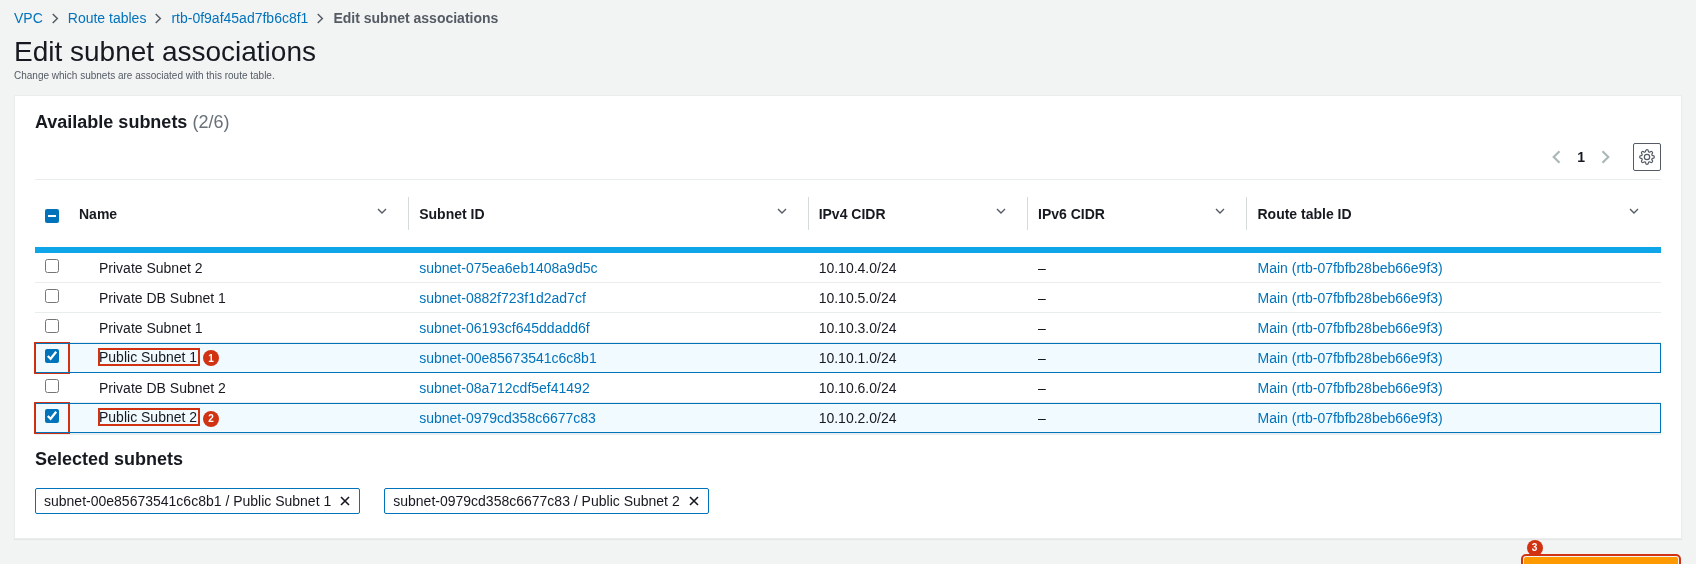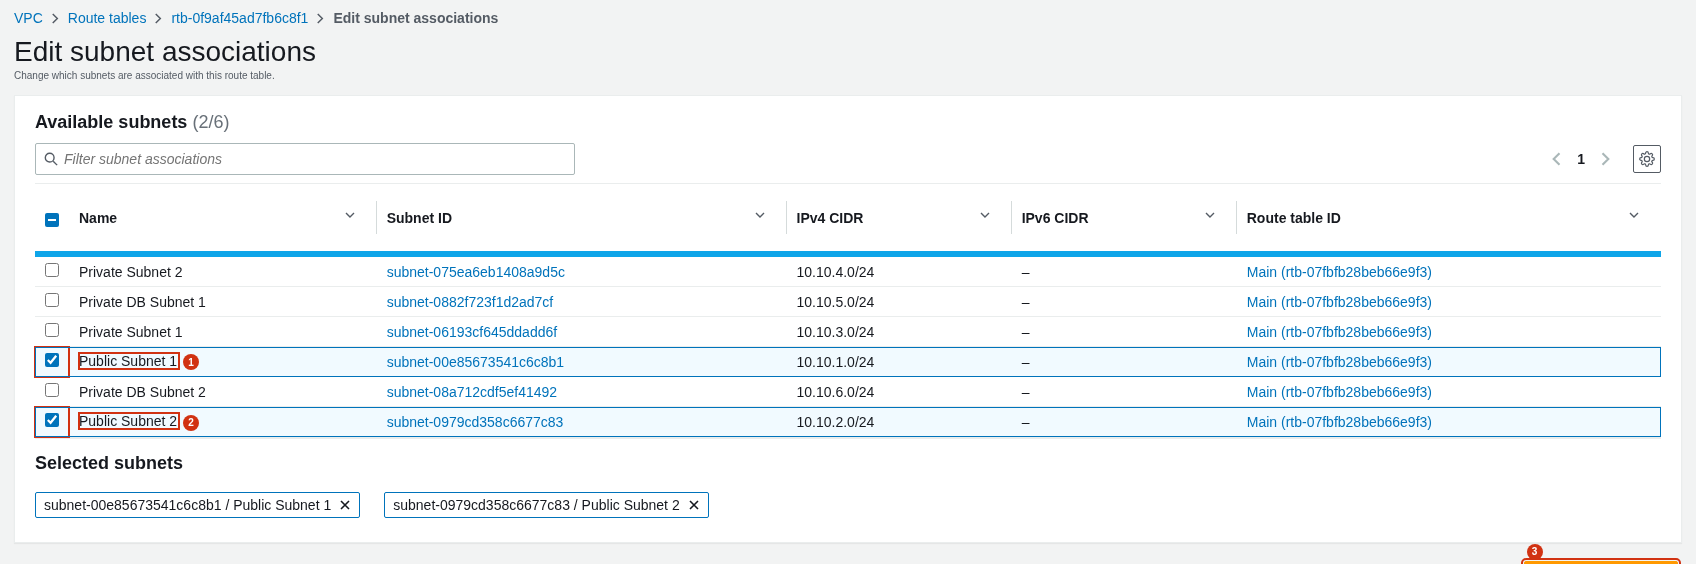--- a/index.html
+++ b/index.html
@@ -107,21 +107,21 @@
 
   
   .footer { display: flex; justify-content: flex-end; align-items: center; gap: 12px; padding: 18px 4px 8px 4px; }
   .btn-link { color: #545b64; font-weight: 700; cursor: pointer; padding: 6px 10px; }
   .btn-primary {
     background: #ff9900; border: 1px solid #ff9900; color: #16191f;
     font-weight: 700; padding: 6px 18px; cursor: pointer; border-radius: 2px;
   }
   .btn-primary.redbox { outline: 2px solid #d13212; outline-offset: 1px; border-radius: 2px; }
 
-  .name-wrap { display: inline-flex; align-items: flex-end; }
+  .name-wrap { display: inline-flex; align-items: flex-end; margin-left: 20px; }
 
   svg { display: block; }
 </style>
 </head>
 <body>
 
 <nav class="breadcrumb">
   <a href="#">VPC</a>
   <span class="sep">
       <svg viewBox="0 0 8 12" width="8" height="12">
@@ -147,29 +147,20 @@
 <div class="subtitle">Change which subnets are associated with this route table.</div>
 
 <div class="panel">
 
   <div class="panel-title">
     <span>Available subnets</span>
     <span class="muted-count">(2/6)</span>
   </div>
 
   <div class="toolbar">
-    <div class="filter-box">
-      <span>
-        <svg width="14" height="14" viewBox="0 0 16 16">
-            <circle cx="6.5" cy="6.5" r="5" fill="none" stroke="#545b64" stroke-width="1.6"></circle>
-            <line x1="10.5" y1="10.5" x2="15" y2="15" stroke="#545b64" stroke-width="1.6"></line>
-          </svg>
-      </span>
-      <input type="text" placeholder="Filter subnet associations" style="">
-    </div>
     <div class="pager">
       <span class="icon-btn disabled">
         <svg width="10" height="14" viewBox="0 0 8 12">
             <path d="M7 1L2 6l5 5" fill="none" stroke="currentColor" stroke-width="1.8"></path>
           </svg>
       </span>
       <span class="num">1</span>
       <span class="icon-btn disabled">
         <svg width="10" height="14" viewBox="0 0 8 12">
             <path d="M1 1l5 5-5 5" fill="none" stroke="currentColor" stroke-width="1.8"></path>

